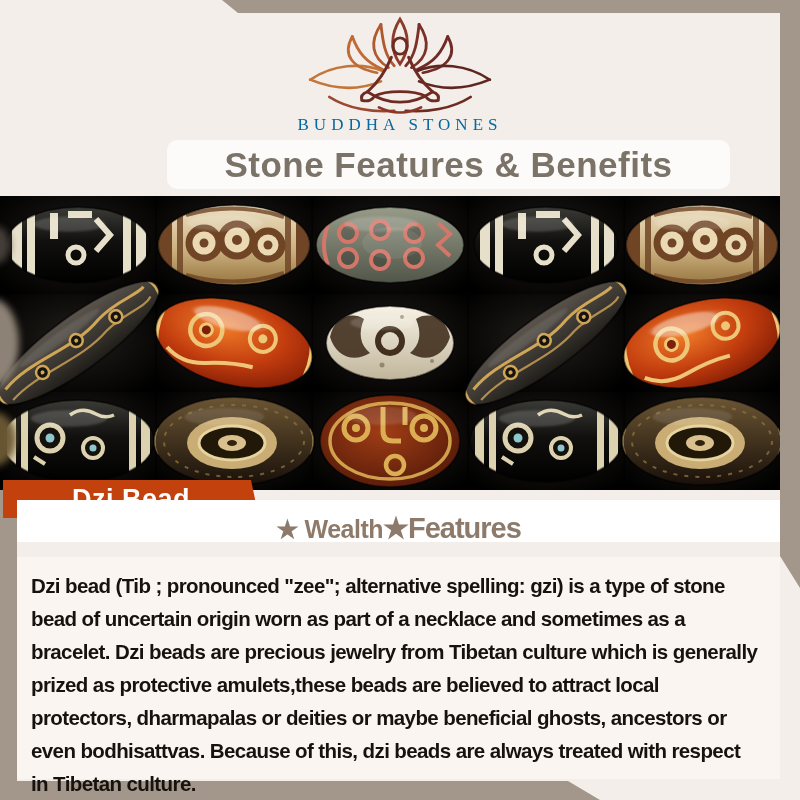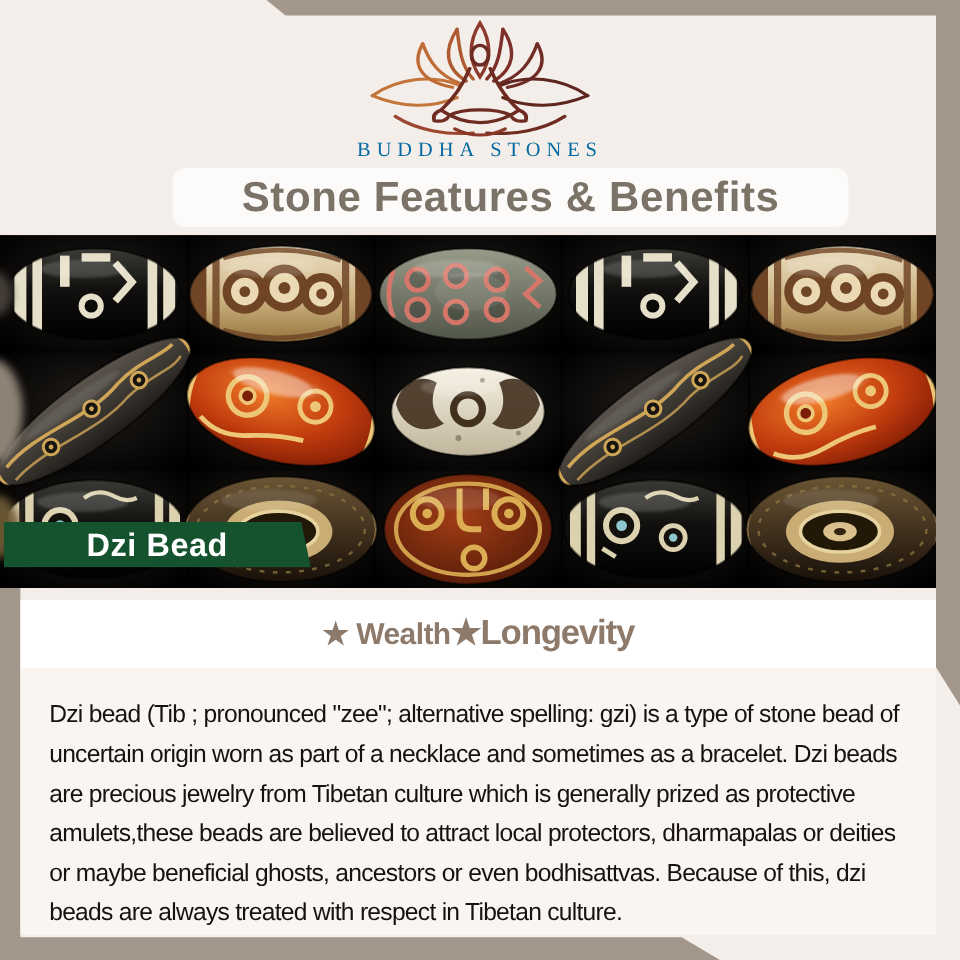--- a/index.html
+++ b/index.html
@@ -8,40 +8,40 @@
   
   .ribbon{position:absolute;inset:0;background:#a2978a;}
   .ribbon-tr{clip-path:polygon(222px 0px,800px 0px,800px 588px,780px 556px,780px 13px,238px 13px);}
   .ribbon-bl{clip-path:polygon(0px 490px,17px 490px,17px 781px,568px 781px,600px 800px,0px 800px);}
   
   .logo{position:absolute;left:295px;top:14px;width:210px;height:102px;}
   .brand{position:absolute;left:0;top:115px;width:100%;text-align:center;
          font-family:"Liberation Serif",serif;font-size:17px;letter-spacing:5px;
          color:#0369a1;font-weight:500;}
   
-  .title-band{position:absolute;left:144px;top:140px;width:563px;height:49px;background:#fdfbf9;border-radius:10px;}
+  .title-band{position:absolute;left:167px;top:140px;width:563px;height:49px;background:#fdfbf9;border-radius:10px;}
   .title-band h1{margin:0;text-align:center;line-height:49px;font-size:35px;font-weight:800;
                  color:#7b7268;letter-spacing:0.5px;}
   
   .collage{position:absolute;left:0;top:196px;width:780px;height:294px;background:#000;display:block;}
   
-  .bead-label{position:absolute;left:3px;top:435px;width:256px;height:38px;background:#14532d;
+  .bead-label{position:absolute;left:3px;top:480px;width:256px;height:38px;background:#c2410c;
               clip-path:polygon(0 0,calc(100% - 8px) 0,100% 100%,0 100%);
               color:#fff;font-size:27px;font-weight:600;text-align:center;line-height:38px;
               letter-spacing:0.5px;}
   
-  .stars{position:absolute;left:17px;top:500px;width:763px;height:57px;background:#ffffff;
+  .stars{position:absolute;left:17px;top:500px;width:763px;height:42px;background:#ffffff;
          display:flex;align-items:baseline;justify-content:center;color:#8d7a6a;
          padding-top:0;box-sizing:border-box;text-align:center;}
   .stars span{line-height:57px;white-space:pre;}
   .star-heavy{font-size:25px;font-weight:900;letter-spacing:-0.5px;}
   .star-light{font-size:29px;font-weight:700;letter-spacing:-1px;}
   .desc{position:absolute;left:17px;top:557px;width:763px;height:222px;background:#fbf5f1;
         box-sizing:border-box;padding:6px 14px 0 8px;}
-  .desc p{margin:16px;font-size:20.5px;font-weight:400;line-height:33px;color:#17120e;
+  .desc p{margin:6px;font-size:20.5px;font-weight:700;line-height:33px;color:#17120e;
           letter-spacing:-0.6px;}
 </style>
 </head>
 <body>
 
 <div class="page">
 
   <div class="ribbon ribbon-tr"></div>
   <div class="ribbon ribbon-bl"></div>
 
@@ -440,20 +440,20 @@
  <ellipse cx="-7" cy="147" rx="26" ry="44" fill="#95897b"></ellipse>
  <ellipse cx="-6" cy="243" rx="22" ry="27" fill="#6d5a35"></ellipse>
  <ellipse cx="-5" cy="49" rx="15" ry="19" fill="#46403a"></ellipse>
       </g>
     </svg>
 
   <div class="bead-label">Dzi Bead</div>
 
   <div class="stars">
       <span class="star-heavy">★ Wealth</span>
-      <span class="star-light">★Longevity</span>
+      <span class="star-light">★Features</span>
     </div>
 
   <div class="desc">
     <p>Dzi bead (Tib ; pronounced "zee"; alternative spelling: gzi) is a type of stone bead of uncertain origin worn as part of a necklace and sometimes as a bracelet. Dzi beads are precious jewelry from Tibetan culture which is generally prized as protective amulets,these beads are believed to attract local protectors, dharmapalas or deities or maybe beneficial ghosts, ancestors or even bodhisattvas. Because of this, dzi beads are always treated with respect in Tibetan culture.</p>
   </div>
 
 </div>
 
 </body></html>

